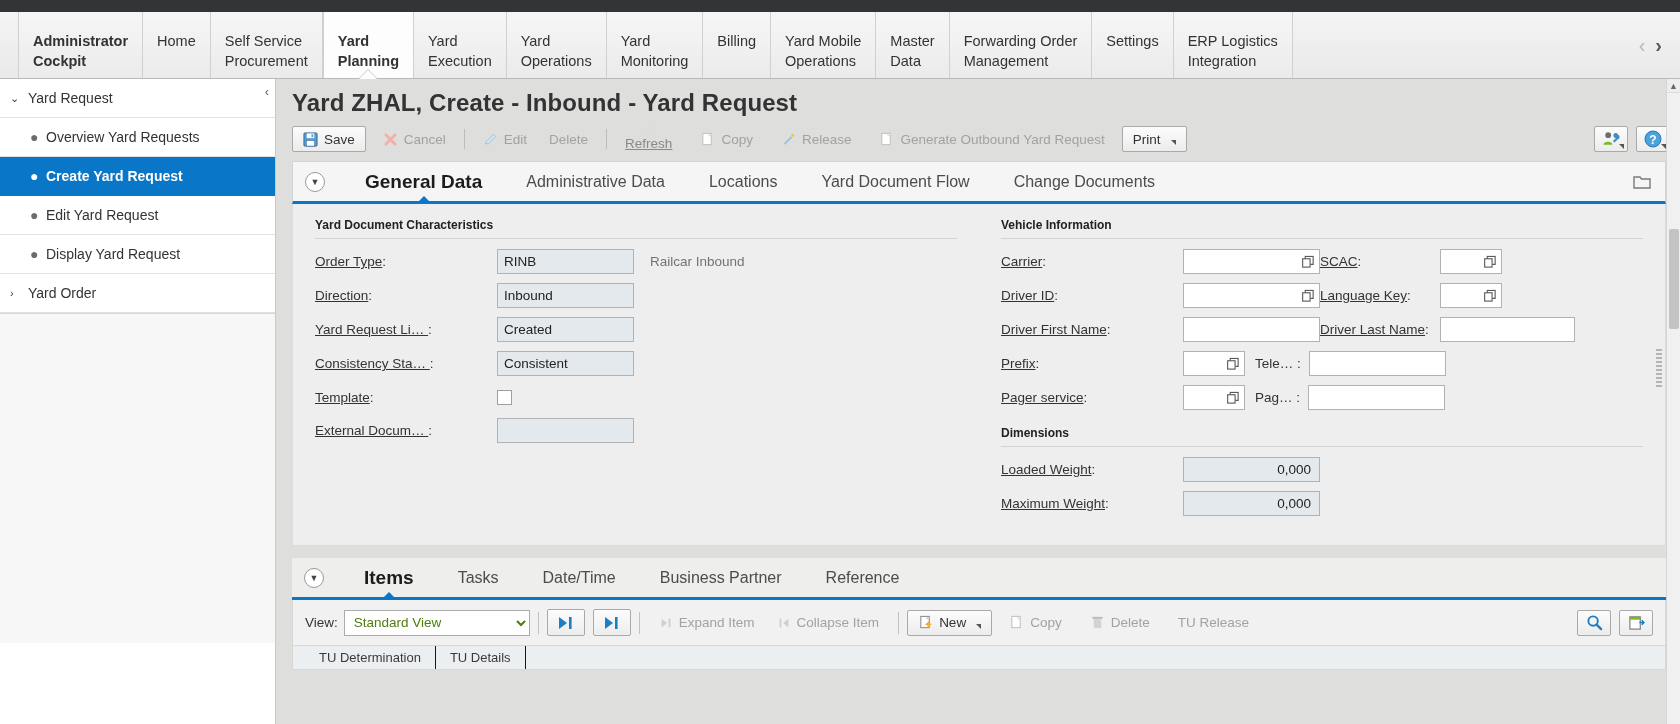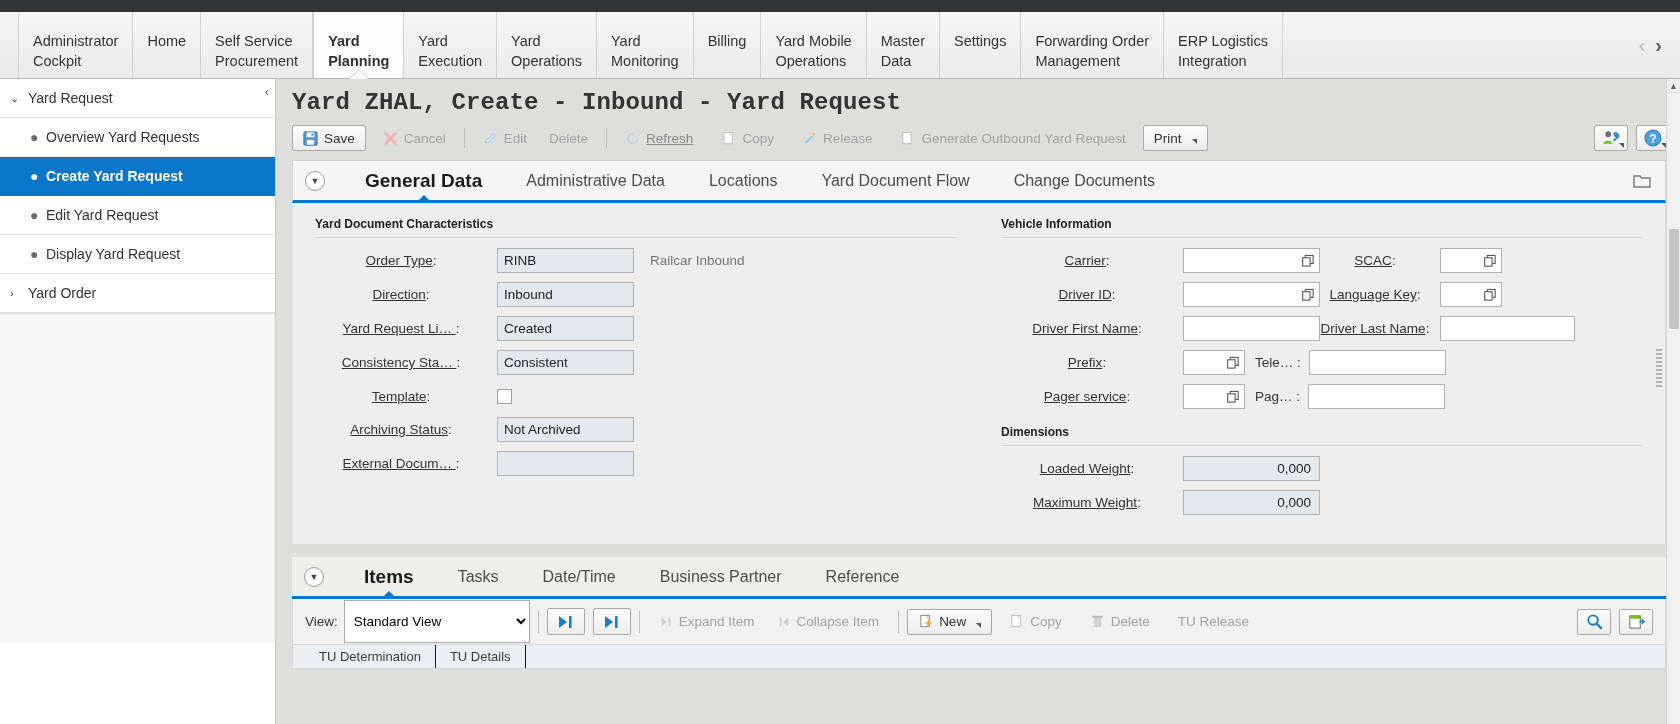--- a/index.html
+++ b/index.html
@@ -36,21 +36,21 @@
     border-right: 1px solid #d0d0d0;
     font-size: 14.5px;
     color: #333;
     line-height: 1.35;
     cursor: pointer;
     white-space: pre-line;
     min-width: 0;
     position: relative;
     background: linear-gradient(#f6f6f6, #ebebeb);
   }
-  .topnav-item:first-child { border-left: 1px solid #d0d0d0; margin-left: 18px;}
+  .topnav-item:first-child { border-left: 1px solid #d0d0d0; margin-left: 18px; font-weight: bold;}
   .topnav-item.active {
     font-weight: bold;
     background: #fdfdfd;
     border-left: 1px solid #cfcfcf;
     box-shadow: inset 0 2px 0 #fff;
   }
   .topnav-item.active::after {
     content: "";
     position: absolute;
     bottom: -1px; left: 50%;
@@ -133,21 +133,20 @@
     flex: 1 1 auto;
     background: #dededd;
     display: flex;
     flex-direction: column;
     min-width: 0;
     position: relative;
   }
   .page-header {
     padding: 10px 0 0 16px;
     background: #dededd;
-    font-family: Liberation Mono, monospace;
   }
   .page-title {
     font-size: 24px;
     font-weight: bold;
     color: #333333;
     letter-spacing: 0.1px;
     margin-bottom: 9px;
   }
 
   
@@ -171,21 +170,21 @@
     color: #333;
     cursor: pointer;
     white-space: nowrap;
   }
   .tb-btn.flat {
     background: transparent;
     border: 1px solid transparent;
     color: #a2a2a2;
     cursor: default;
   }
-  .tb-btn.flat.link { color: #8a8a8a; }
+  .tb-btn.flat.link { color: #8a8a8a; flex-direction: column; }
   .tb-btn.flat.link .lbl { text-decoration: underline; }
   .tb-sep {
     width: 1px; height: 20px;
     background: #bdbdbd;
     margin: 0 7px;
   }
   .tb-gap { width: 6px; }
   .tb-right { margin-left: auto; display: flex; gap: 8px; align-items: center; }
   .tb-icon-btn {
     width: 34px; height: 26px;
@@ -274,21 +273,21 @@
   }
   .group-title.spaced { margin-top: 16px; }
   .frow {
     display: flex;
     align-items: center;
     margin-bottom: 9px;
     min-height: 24px;
   }
   .flabel {
     width: 182px;
-    text-align: center;
+    text-align: left;
     padding-right: 10px;
     font-size: 13.5px;
     color: #333;
     flex: 0 0 182px;
   }
   .flabel .u { text-decoration: underline; }
   .fin {
     height: 25px;
     border: 1px solid #b0b2b5;
     background: #e4e9ee;
@@ -342,28 +341,28 @@
     align-items: center;
     gap: 0;
     background: #f1f1f1;
     border: 1px solid #d8d8d8;
     border-top: none;
     padding: 8px 12px;
     height: 46px;
   }
   .view-label { font-size: 13.5px; margin-right: 6px; color:#333;}
   .view-select {
-    height: 43px;
+    height: 26px;
     width: 186px;
     border: 1px solid #a9abae;
     background: #ffffff;
     font-size: 13.5px;
     font-family: "Liberation Sans", sans-serif;
     padding-left: 5px;
-    color: #000000;
+    color: #4d7c0f;
   }
   .nav-icon-btn {
     width: 38px; height: 27px;
     border: 1px solid #a9a9a9;
     background: linear-gradient(#fcfcfc, #ededed);
     border-radius: 2px;
     display: flex; align-items: center; justify-content: center;
     cursor: pointer;
   }
   .items-sep { width:1px; height:22px; background:#c2c2c2; margin:0 8px;}
@@ -420,23 +419,23 @@
 Execution</span></div>
   <div class="topnav-item"><span>Yard
 Operations</span></div>
   <div class="topnav-item"><span>Yard
 Monitoring</span></div>
   <div class="topnav-item"><span>Billing</span></div>
   <div class="topnav-item"><span>Yard Mobile
 Operations</span></div>
   <div class="topnav-item"><span>Master
 Data</span></div>
-  <div class="topnav-item"><span>Settings</span></div>
   <div class="topnav-item"><span>Forwarding Order
 Management</span></div>
+  <div class="topnav-item"><span>Settings</span></div>
   <div class="topnav-item"><span>ERP Logistics
 Integration</span></div>
   <div class="topnav-arrows">
     <span class="arrow-prev">‹</span>
     <span class="arrow-next">›</span>
   </div>
 </div>
 
 <div class="body-row">
 
@@ -637,26 +636,20 @@
             <div class="fin">
                 <span>Consistent</span>
               </div>
           </div>
 
           <div class="frow">
             <div class="flabel"><span class="u">Template</span>:</div>
             <div class="fcheck"></div>
           </div>
 
-          <div class="frow">
-            <div class="flabel"><span class="u">Archiving Status</span>:</div>
-            <div class="fin">
-                <span>Not Archived</span>
-              </div>
-          </div>
 
           <div class="frow">
             <div class="flabel"><span class="u">External Docum… </span>:</div>
             <div class="fin">
                 <span></span>
               </div>
           </div>
         </div>
 
         <div class="form-col">

